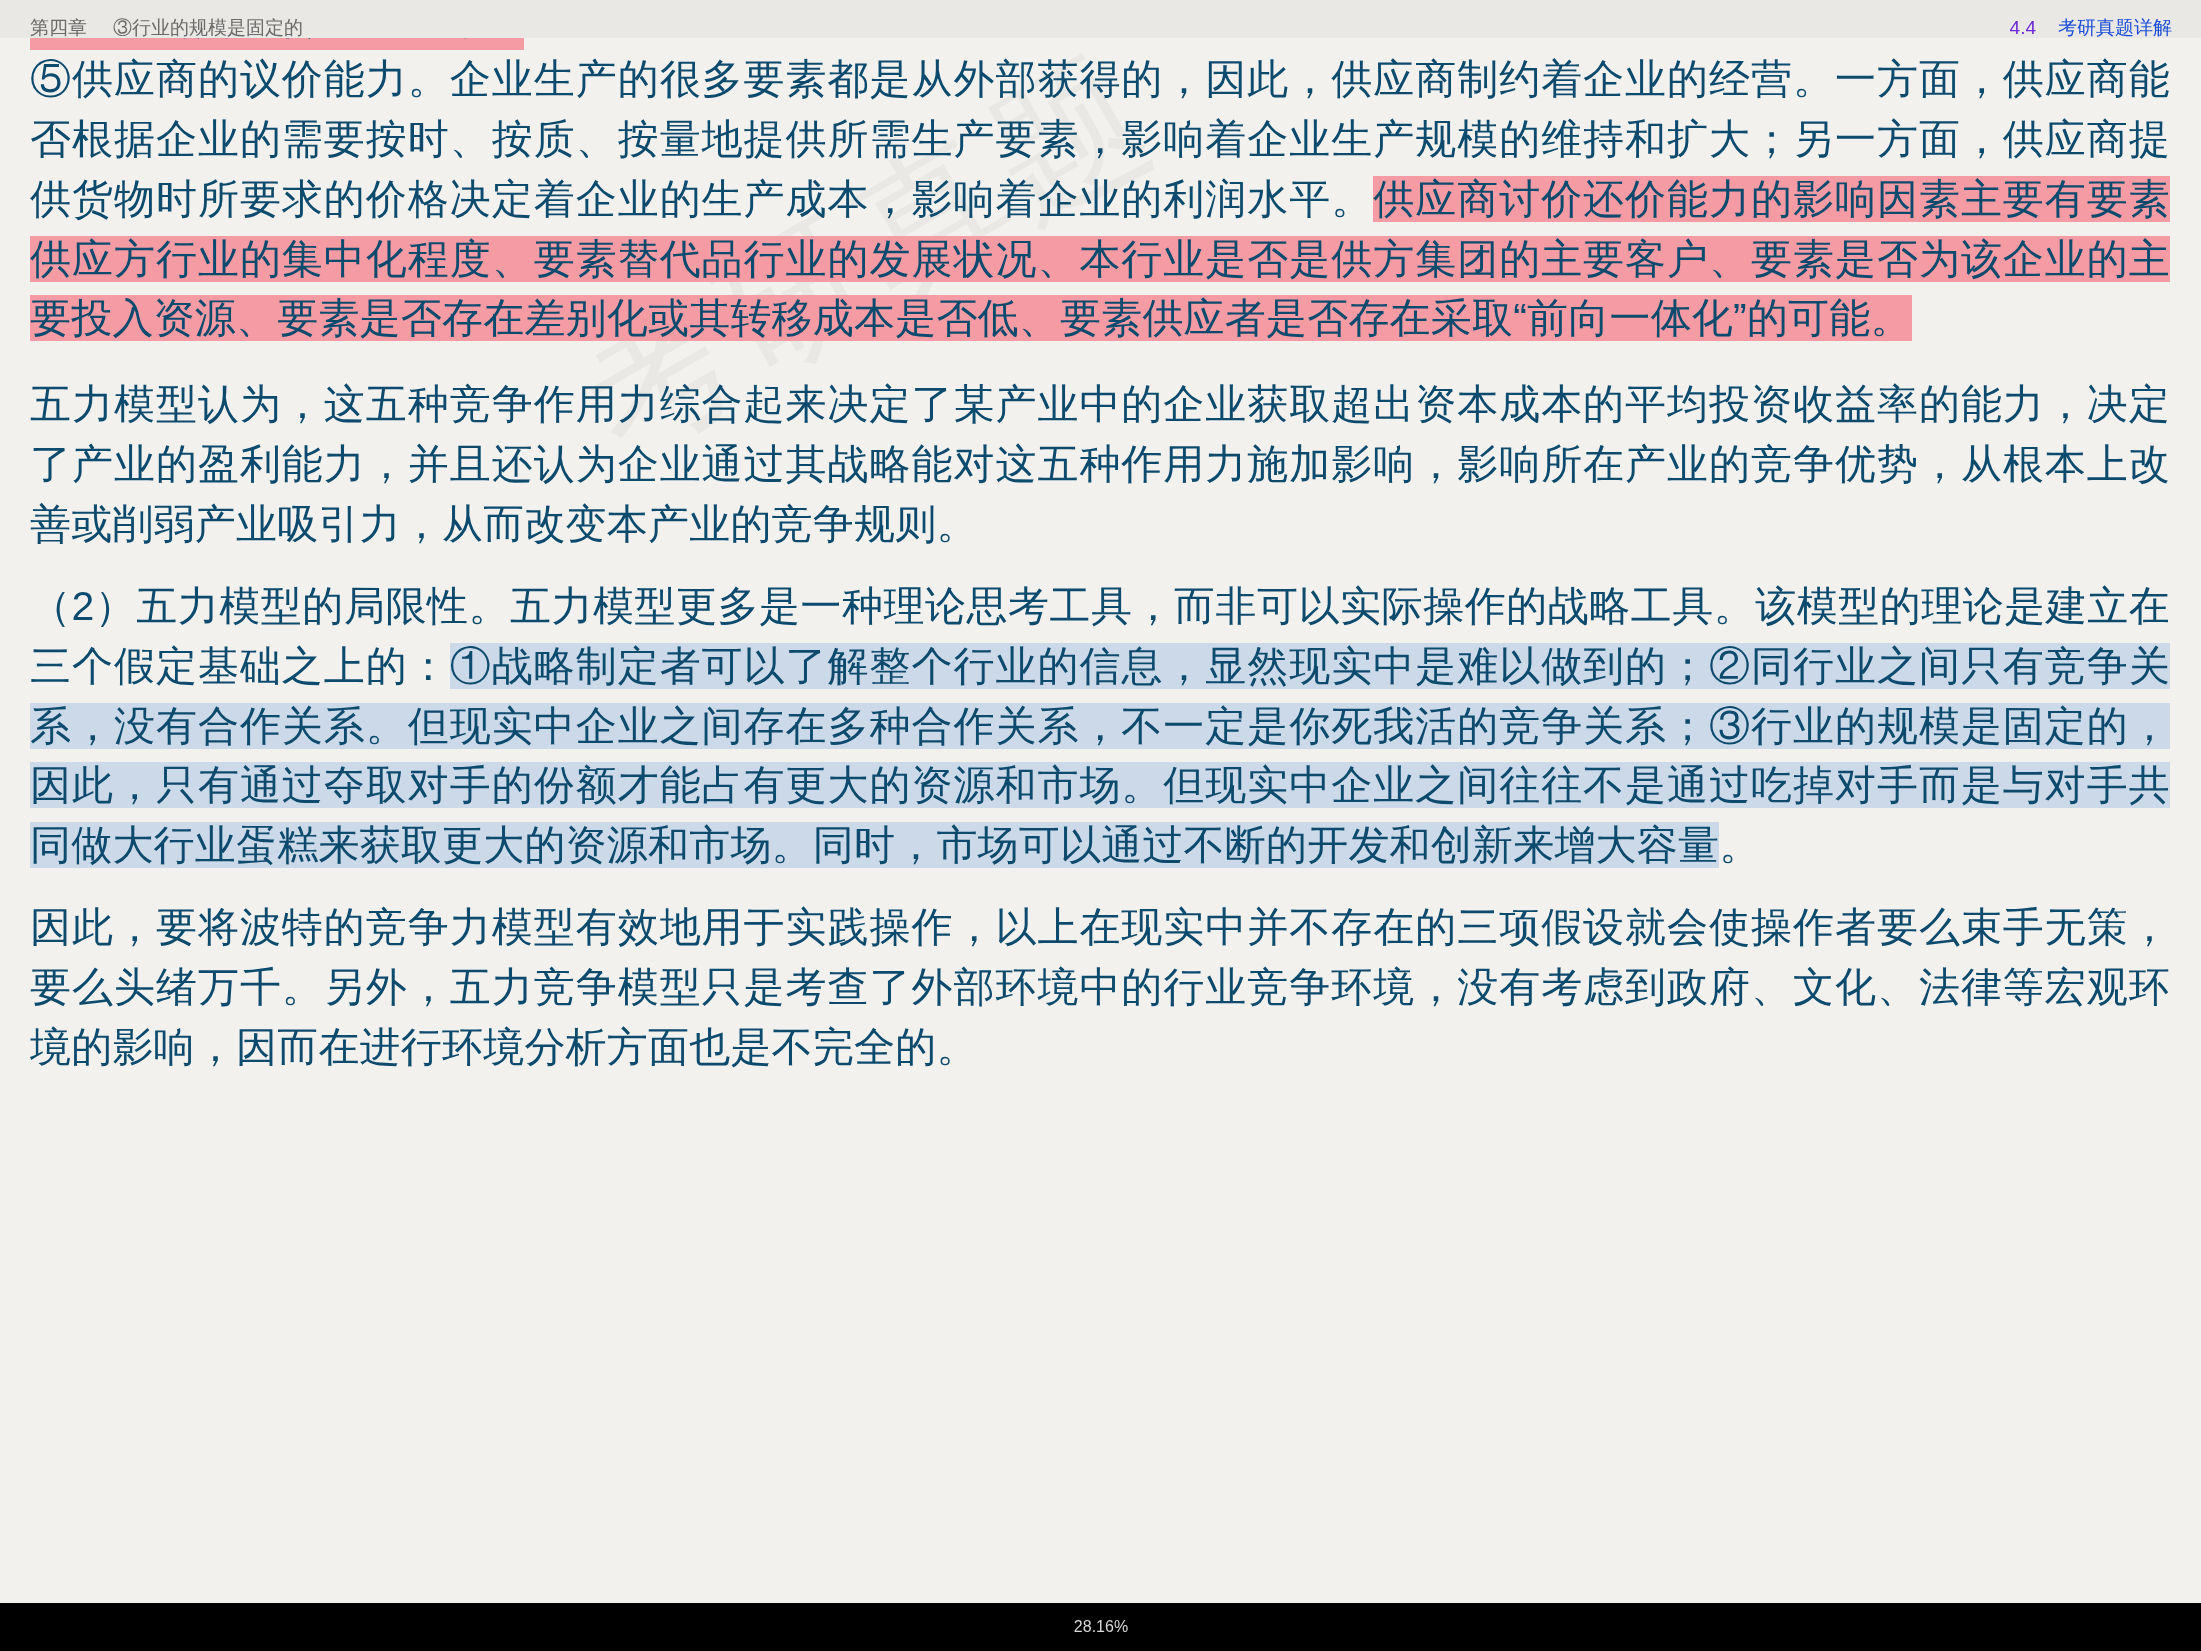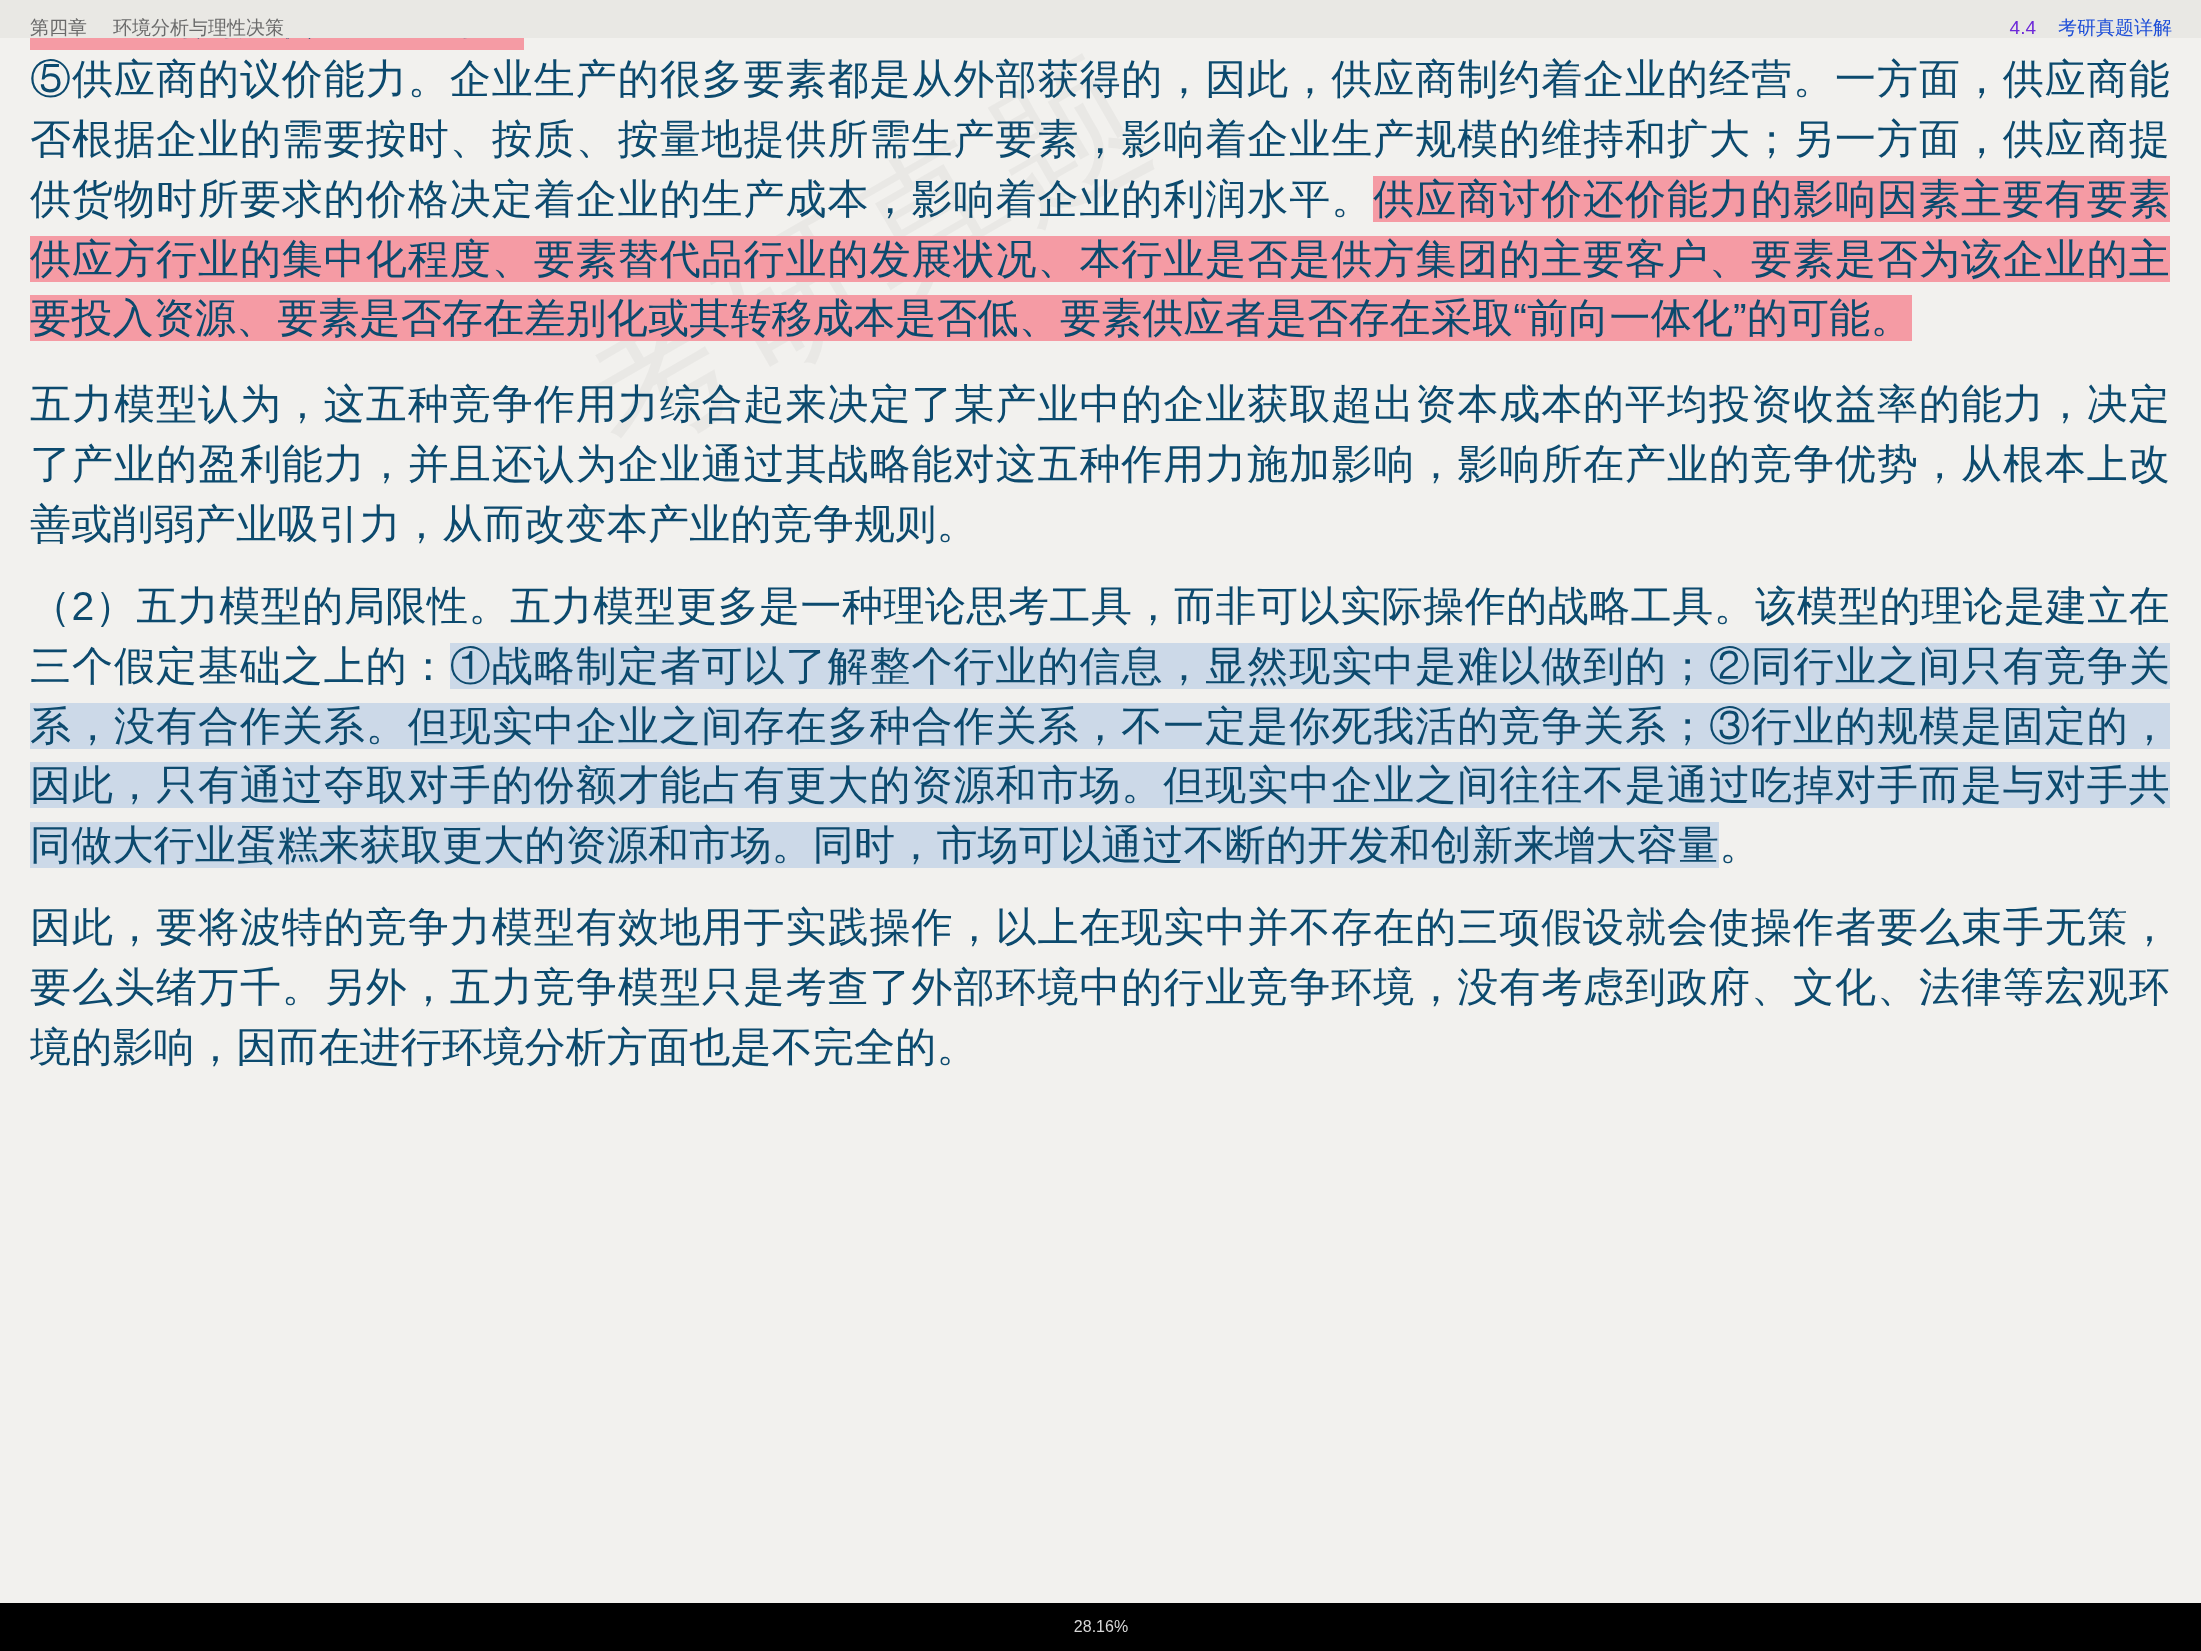--- a/index.html
+++ b/index.html
@@ -128,21 +128,21 @@
     justify-content: center;
     font-size: 16px;
   }
 </style>
 </head>
 <body>
 
 <div id="header">
   <div class="left">
     <span>第四章</span>
-    <span>环境分析与理性决策</span>
+    <span>③行业的规模是固定的</span>
   </div>
   <div class="right">
     <span class="sect">4.4</span>
     <span class="sect-title">考研真题详解</span>
   </div>
 </div>
 
 <div id="page">
 
   <div id="watermark">考研真题</div>

